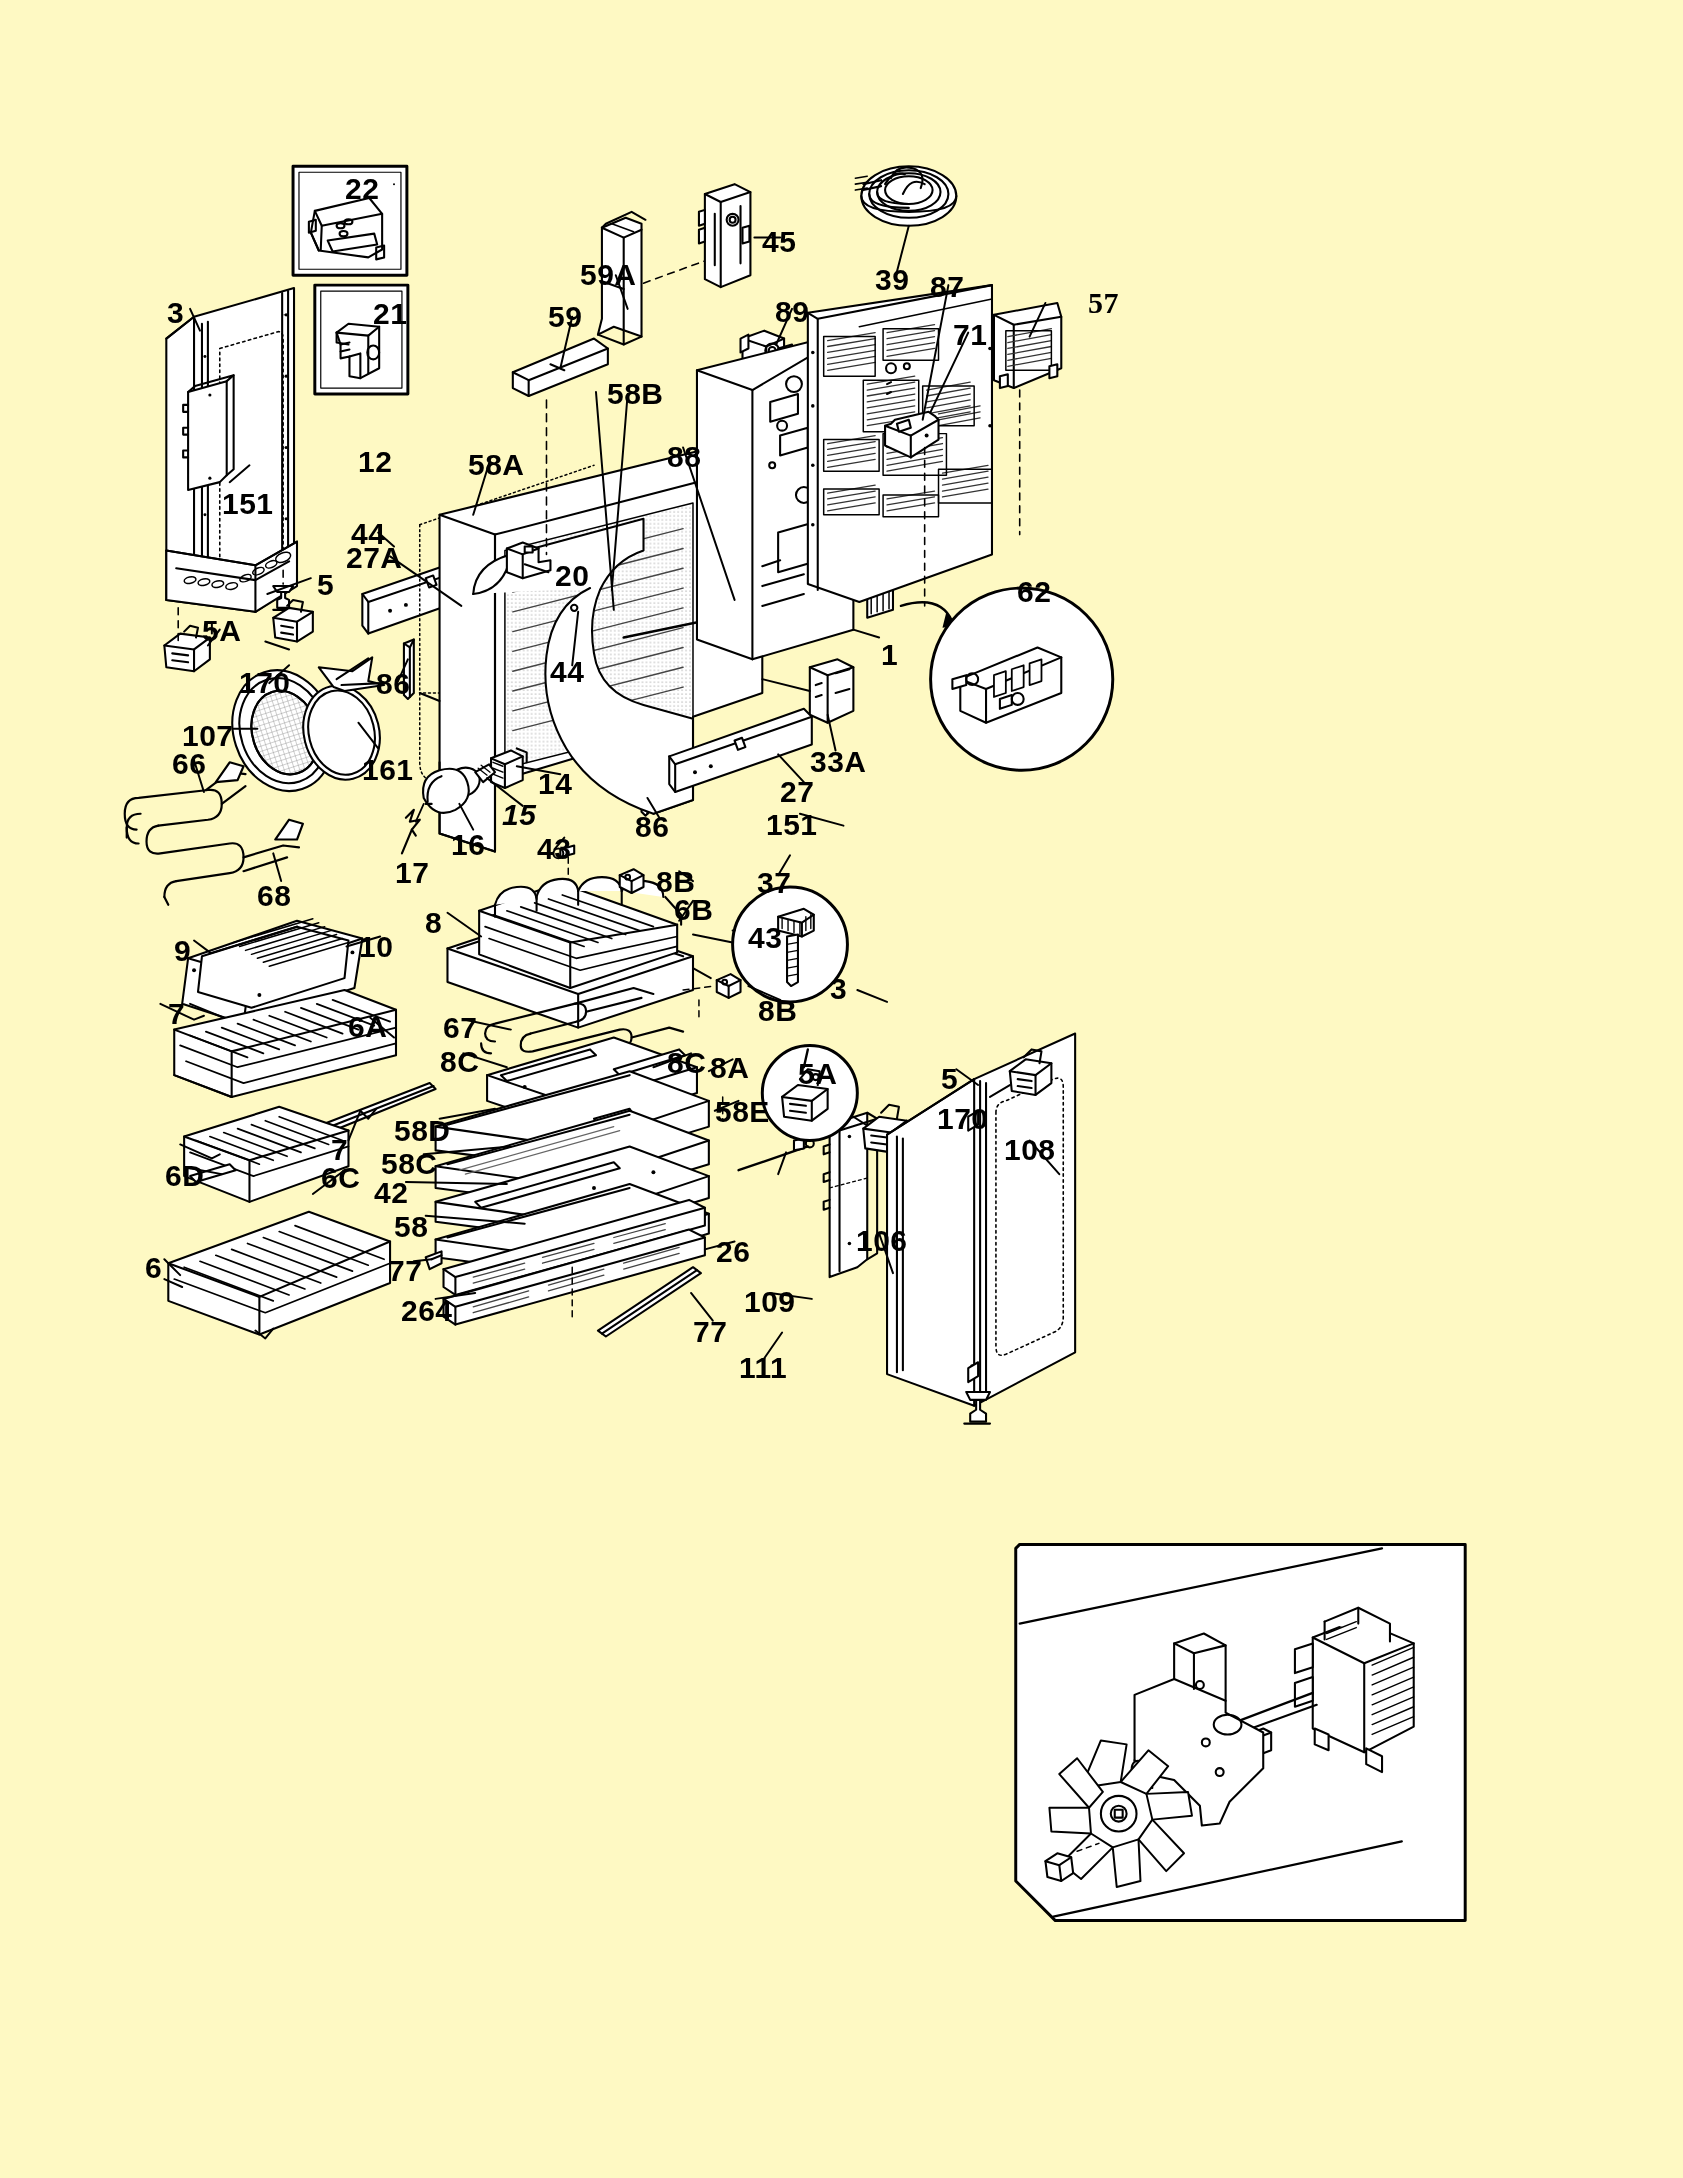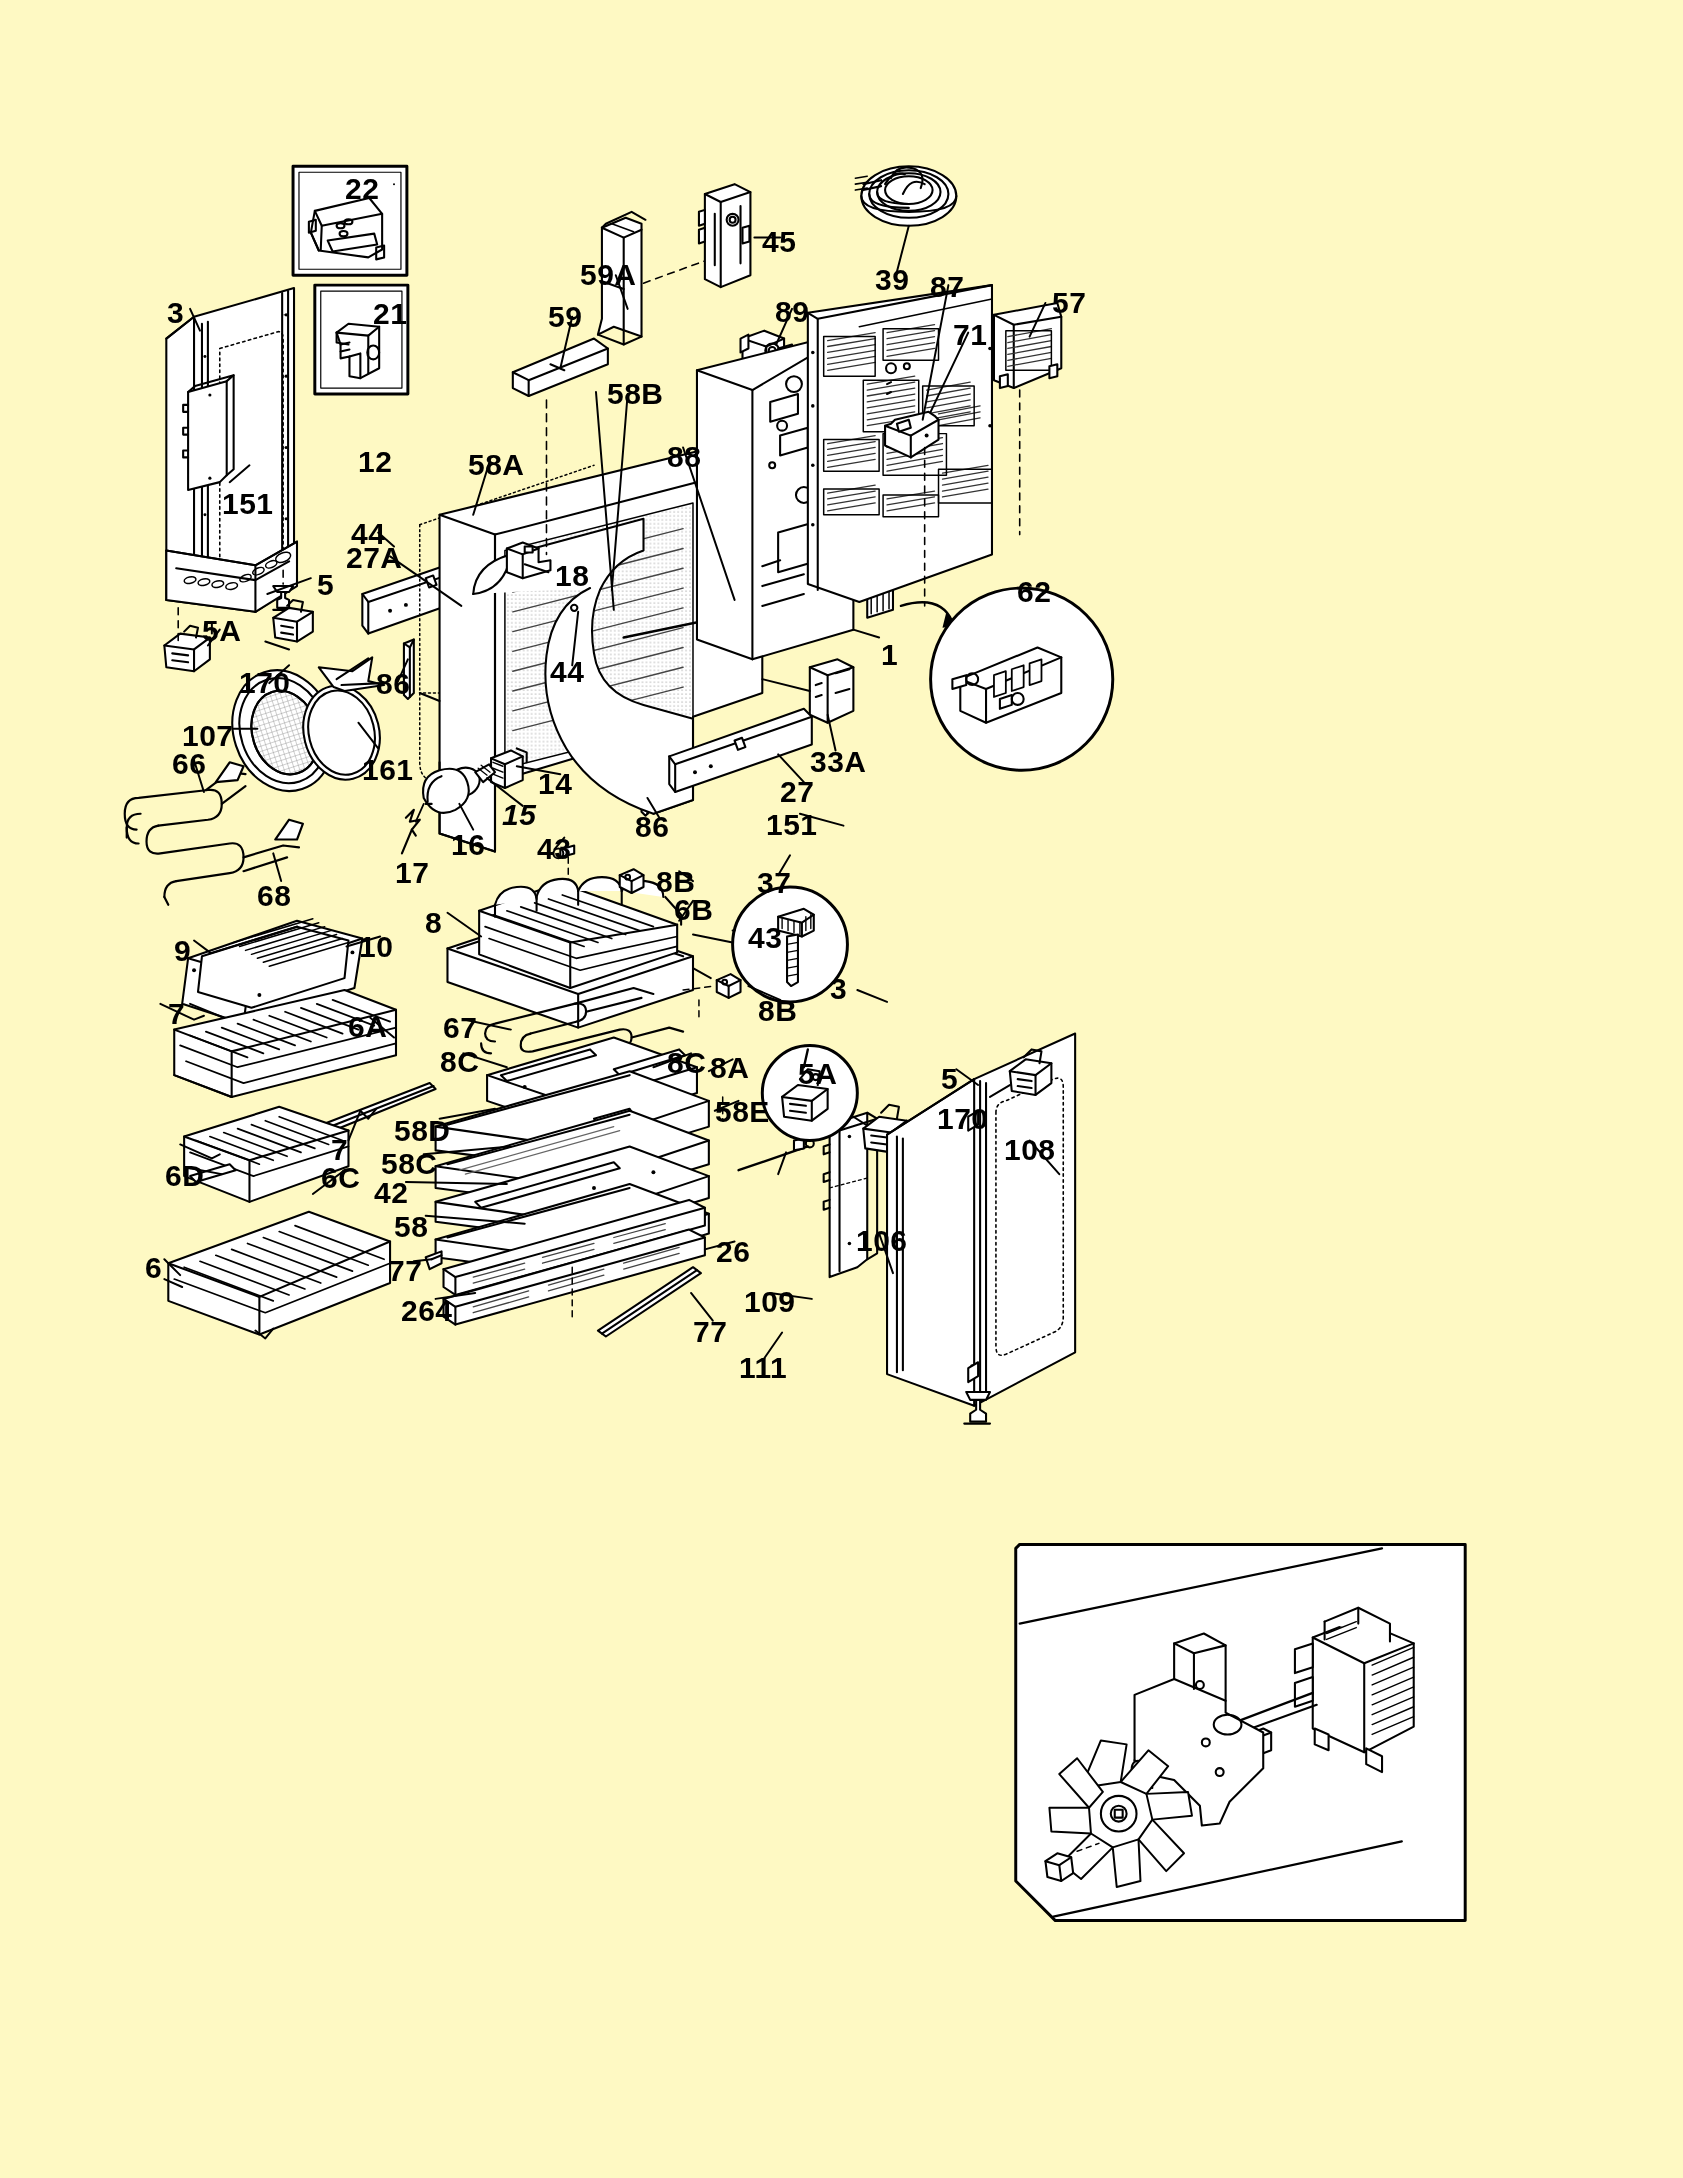--- a/index.html
+++ b/index.html
@@ -1039,34 +1039,34 @@
   </g>
 
   </g>
 </svg>
 
 <div class="lbl" style="left:345px;top:174px;">22</div>
 <div class="lbl" style="left:762px;top:227px;">45</div>
 <div class="lbl" style="left:875px;top:265px;">39</div>
 <div class="lbl" style="left:580px;top:260px;">59A</div>
 <div class="lbl" style="left:930px;top:272px;">87</div>
-<div class="lbl" style="left:1052px;top:288px;">57</div>
+<div class="lbl" style="left:1088px;top:288px;font-family:Liberation Serif, serif;">57</div>
 <div class="lbl" style="left:167px;top:298px;">3</div>
 <div class="lbl" style="left:373px;top:299px;">21</div>
 <div class="lbl" style="left:548px;top:302px;">59</div>
 <div class="lbl" style="left:775px;top:297px;">89</div>
 <div class="lbl" style="left:953px;top:320px;">71</div>
 <div class="lbl" style="left:607px;top:379px;">58B</div>
 <div class="lbl" style="left:667px;top:442px;">88</div>
 <div class="lbl" style="left:358px;top:447px;">12</div>
 <div class="lbl" style="left:468px;top:450px;">58A</div>
 <div class="lbl" style="left:222px;top:489px;">151</div>
 <div class="lbl" style="left:351px;top:519px;">44</div>
 <div class="lbl" style="left:346px;top:543px;">27A</div>
-<div class="lbl" style="left:555px;top:561px;">18</div>
+<div class="lbl" style="left:555px;top:561px;">20</div>
 <div class="lbl" style="left:317px;top:570px;">5</div>
 <div class="lbl" style="left:881px;top:640px;">1</div>
 <div class="lbl" style="left:1017px;top:577px;">62</div>
 <div class="lbl" style="left:202px;top:616px;">5A</div>
 <div class="lbl" style="left:550px;top:657px;">44</div>
 <div class="lbl" style="left:239px;top:668px;">170</div>
 <div class="lbl" style="left:376px;top:669px;">86</div>
 <div class="lbl" style="left:182px;top:721px;text-align:right;">107</div>
 <div class="lbl" style="left:810px;top:747px;">33A</div>
 <div class="lbl" style="left:362px;top:755px;">161</div>

